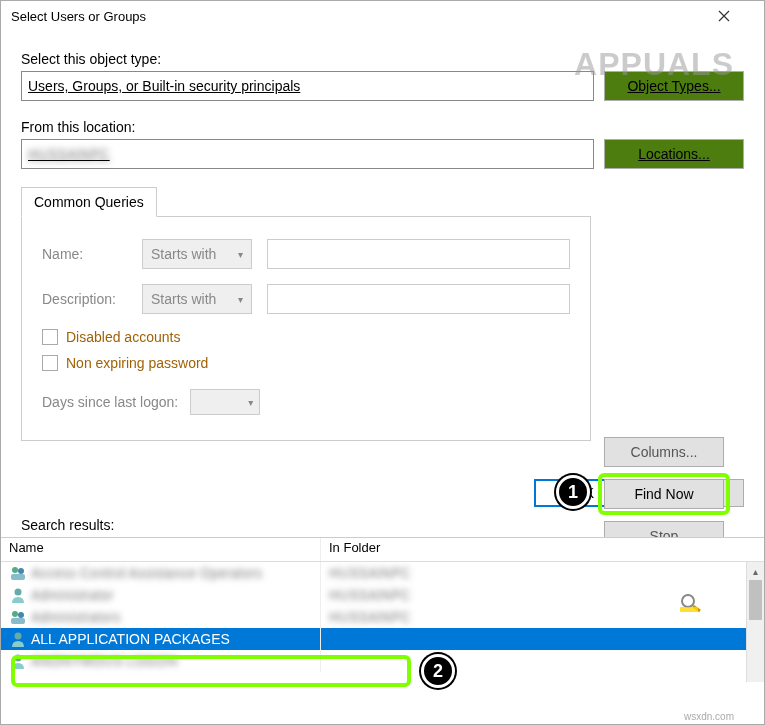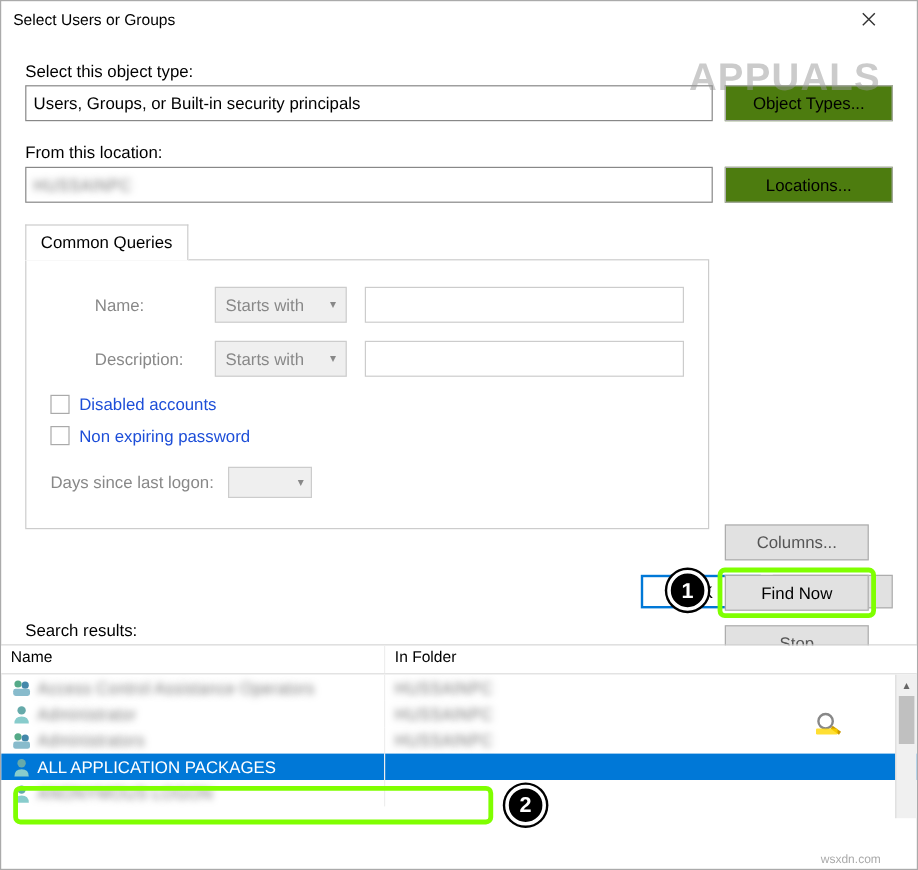--- a/index.html
+++ b/index.html
@@ -3,32 +3,32 @@
   <meta charset="utf-8">
   <style>
     * { box-sizing: border-box; font-family: 'Segoe UI', Tahoma, sans-serif; }
     body { margin: 0; background: #f0f0f0; width: 765px; height: 725px; overflow: hidden; font-size: 13px; }
     .window { background: #fff; border: 1px solid #aaa; width: 765px; height: 725px; position: relative; }
     .titlebar { display: flex; justify-content: space-between; align-items: center; padding: 4px 20px 4px 10px; height: 30px; }
     .titlebar-title { font-size: 13px; }
     .close-btn { width: 40px; height: 26px; display: flex; align-items: center; justify-content: center; font-size: 16px; cursor: pointer; }
     .content { padding: 20px 20px 10px 20px; }
     .label-row { font-size: 14px; margin-bottom: 4px; }
-    .field-row { display: flex; gap: 10px; margin-bottom: 18px; align-items: center; }
+    .field-row { display: flex; gap: 10px; margin-bottom: 18px; align-items: center; text-decoration: underline; }
     .text-field { flex: 1; height: 30px; border: 1px solid #888; padding: 0 6px; font-size: 14px; display: flex; align-items: center; background: #fff; }
     .right-btn { width: 140px; height: 30px; background: #4d7c0f; border: 1px solid #adadad; cursor: pointer; font-size: 14px; }
     .blurred { color: transparent; text-shadow: 0 0 6px #777; user-select: none; }
     .tab-container { position: relative; margin-top: 5px; }
     .tab { display: inline-block; padding: 6px 12px; border: 1px solid #ccc; border-bottom: 1px solid #fff; background: #fff; font-size: 14px; position: relative; z-index: 2; }
     .tab-panel { border: 1px solid #ccc; padding: 22px 20px 25px 20px; margin-top: -1px; width: 570px; }
-    .query-row { display: flex; align-items: center; margin-bottom: 15px; margin-left: 37px; }
+    .query-row { display: flex; align-items: center; margin-bottom: 15px; }
     .query-label { width: 100px; color: #888; font-size: 14px; }
     .query-combo { width: 110px; height: 30px; border: 1px solid #ccc; background: #efefef; color: #888; display: flex; align-items: center; justify-content: space-between; padding: 0 8px; font-size: 14px; }
     .query-input { flex: 1; height: 30px; border: 1px solid #ccc; margin-left: 15px; background: #fff; }
-    .checkbox-row { display: flex; align-items: flex-start; gap: 8px; color: #1d4ed8; font-size: 14px; margin-bottom: 10px; margin-top: 5px; }
+    .checkbox-row { display: flex; align-items: flex-start; gap: 8px; color: #a16207; font-size: 14px; margin-bottom: 10px; margin-top: 5px; }
     .checkbox { width: 16px; height: 16px; border: 1px solid #aaa; background: #fff; }
     .days-row { display: flex; align-items: center; gap: 12px; color: #888; font-size: 14px; margin-top: 18px; }
     .days-combo { width: 70px; height: 26px; border: 1px solid #ccc; background: #efefef; display: flex; align-items: center; justify-content: flex-end; padding: 0 6px; }
     .side-buttons { position: absolute; right: 20px; top: 250px; width: 120px; display: flex; flex-direction: column; gap: 12px; }
     .side-btn { height: 30px; background: #e1e1e1; border: 1px solid #adadad; font-size: 14px; color: #555; }
     .find-now-wrap { position: relative; }
     .find-now-wrap .side-btn { color: #000; }
     .highlight-box { position: absolute; border: 4px solid #7fff00; border-radius: 6px; pointer-events: none; }
     .step-badge { position: absolute; width: 34px; height: 34px; background: #000; color: #fff; border: 3px solid #fff; border-radius: 50%; display: flex; align-items: center; justify-content: center; font-weight: bold; font-size: 18px; box-shadow: 0 0 0 2px #000; }
     .search-icon { width: 24px; height: 20px; margin-top: 30px; align-self: center; }

